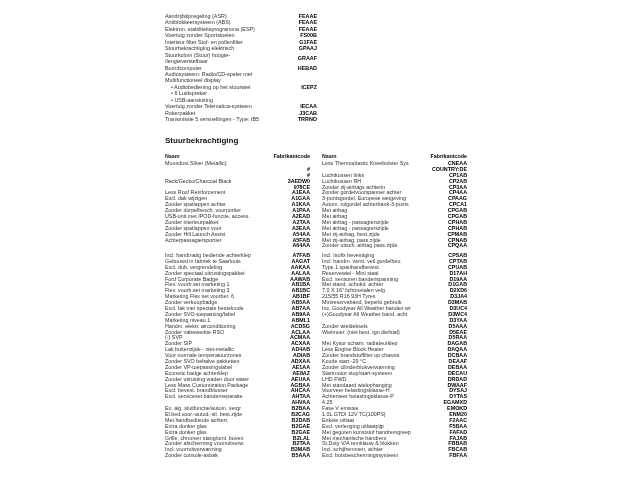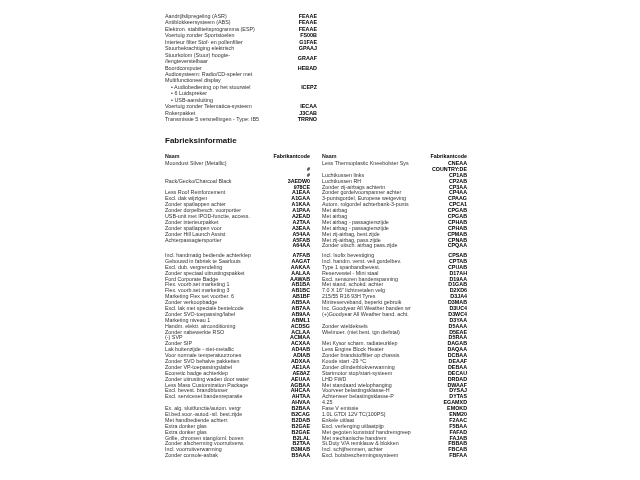--- a/index.html
+++ b/index.html
@@ -93,21 +93,21 @@
       <div class="trow">
         <span class="lab">Rokerpakket</span>
         <span class="code">J3CAB</span>
       </div>
       <div class="trow">
         <span class="lab">Transmissie 5 versnellingen - Type: IB5</span>
         <span class="code">TRRNO</span>
       </div>
     </div>
 
-  <h2 class="section-title">Fabrieksinformatie</h2>
+  <h2 class="section-title">Stuurbekrachtiging</h2>
 
   <div class="factory-table">
     <div class="t-head">
       <span class="c name">Naam</span>
       <span class="c code">Fabrikantcode</span>
       <span class="c rname">Naam</span>
       <span class="c code">Fabrikantcode</span>
     </div>
     <div id="t-body">
         <div class="t-row">

